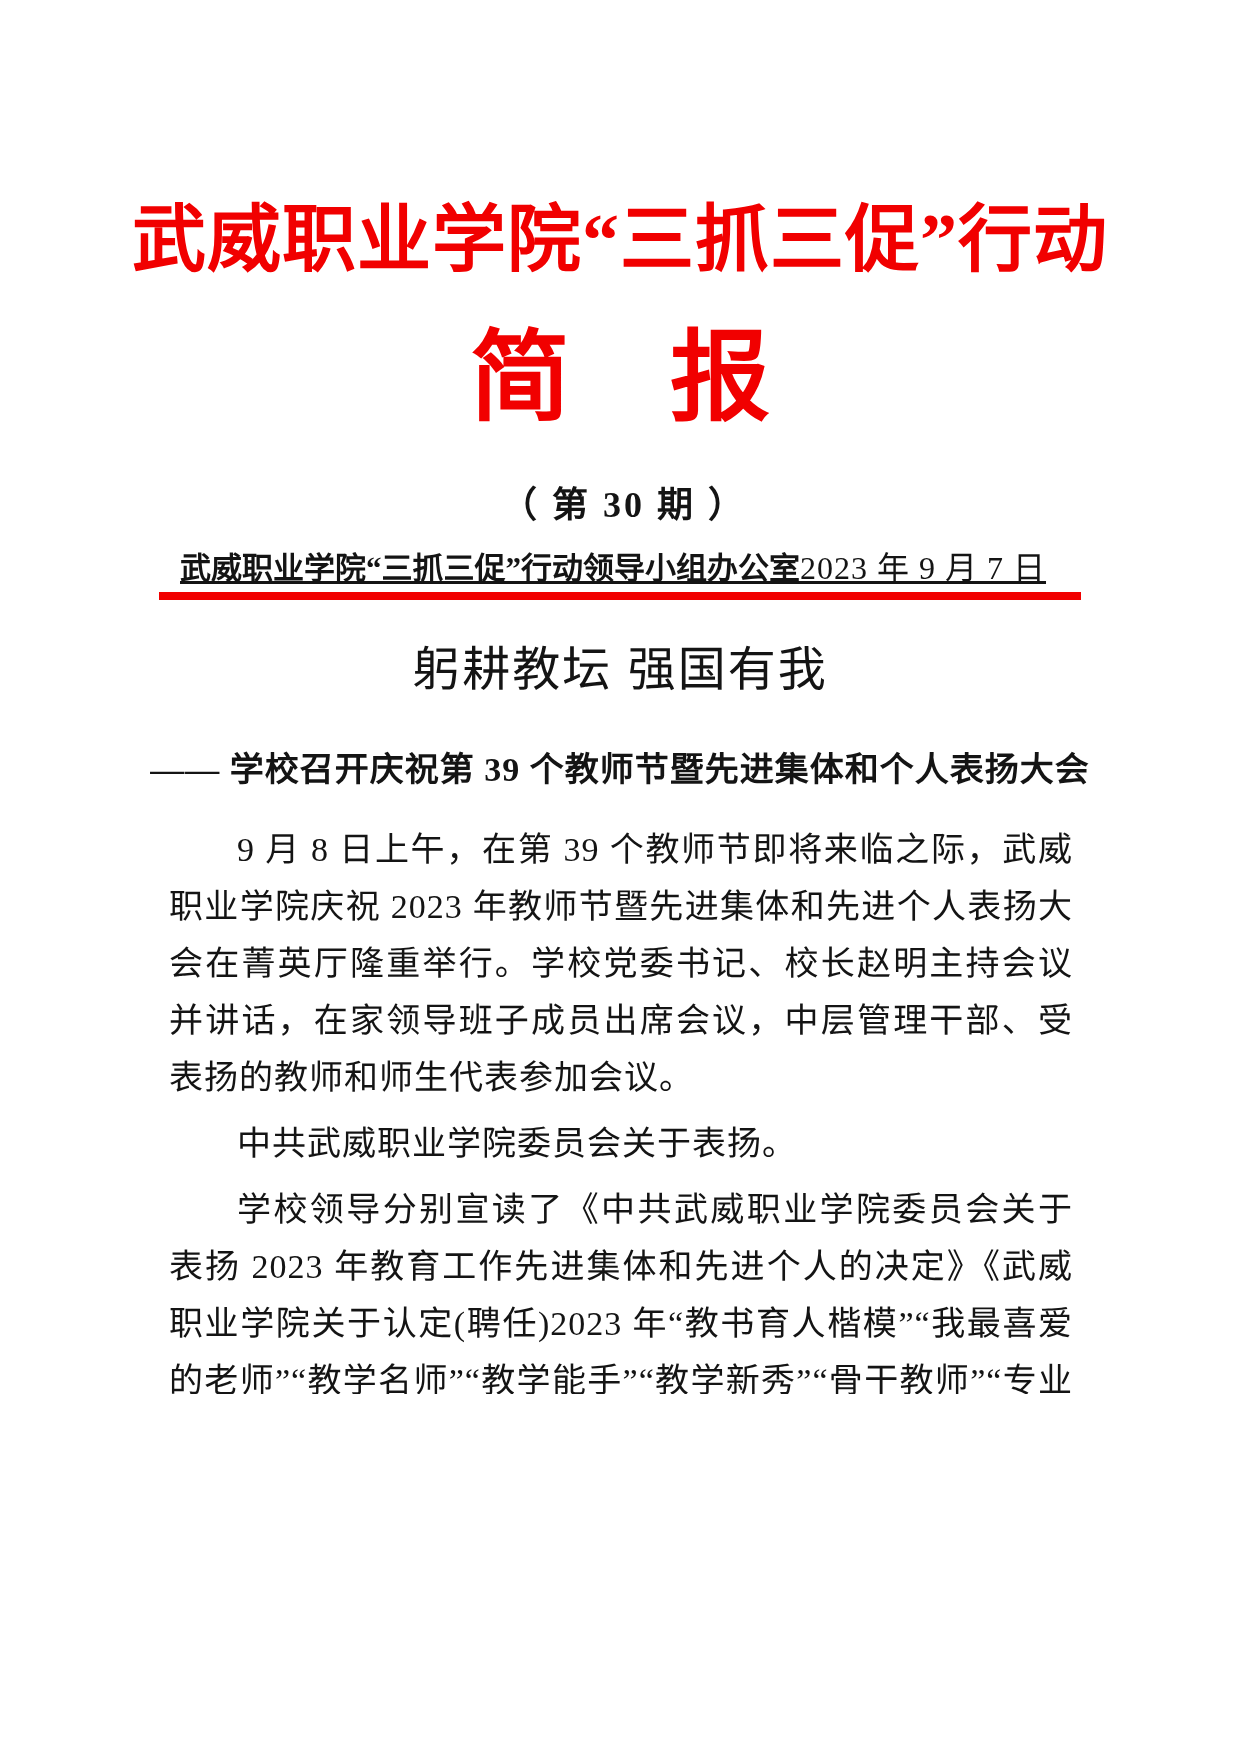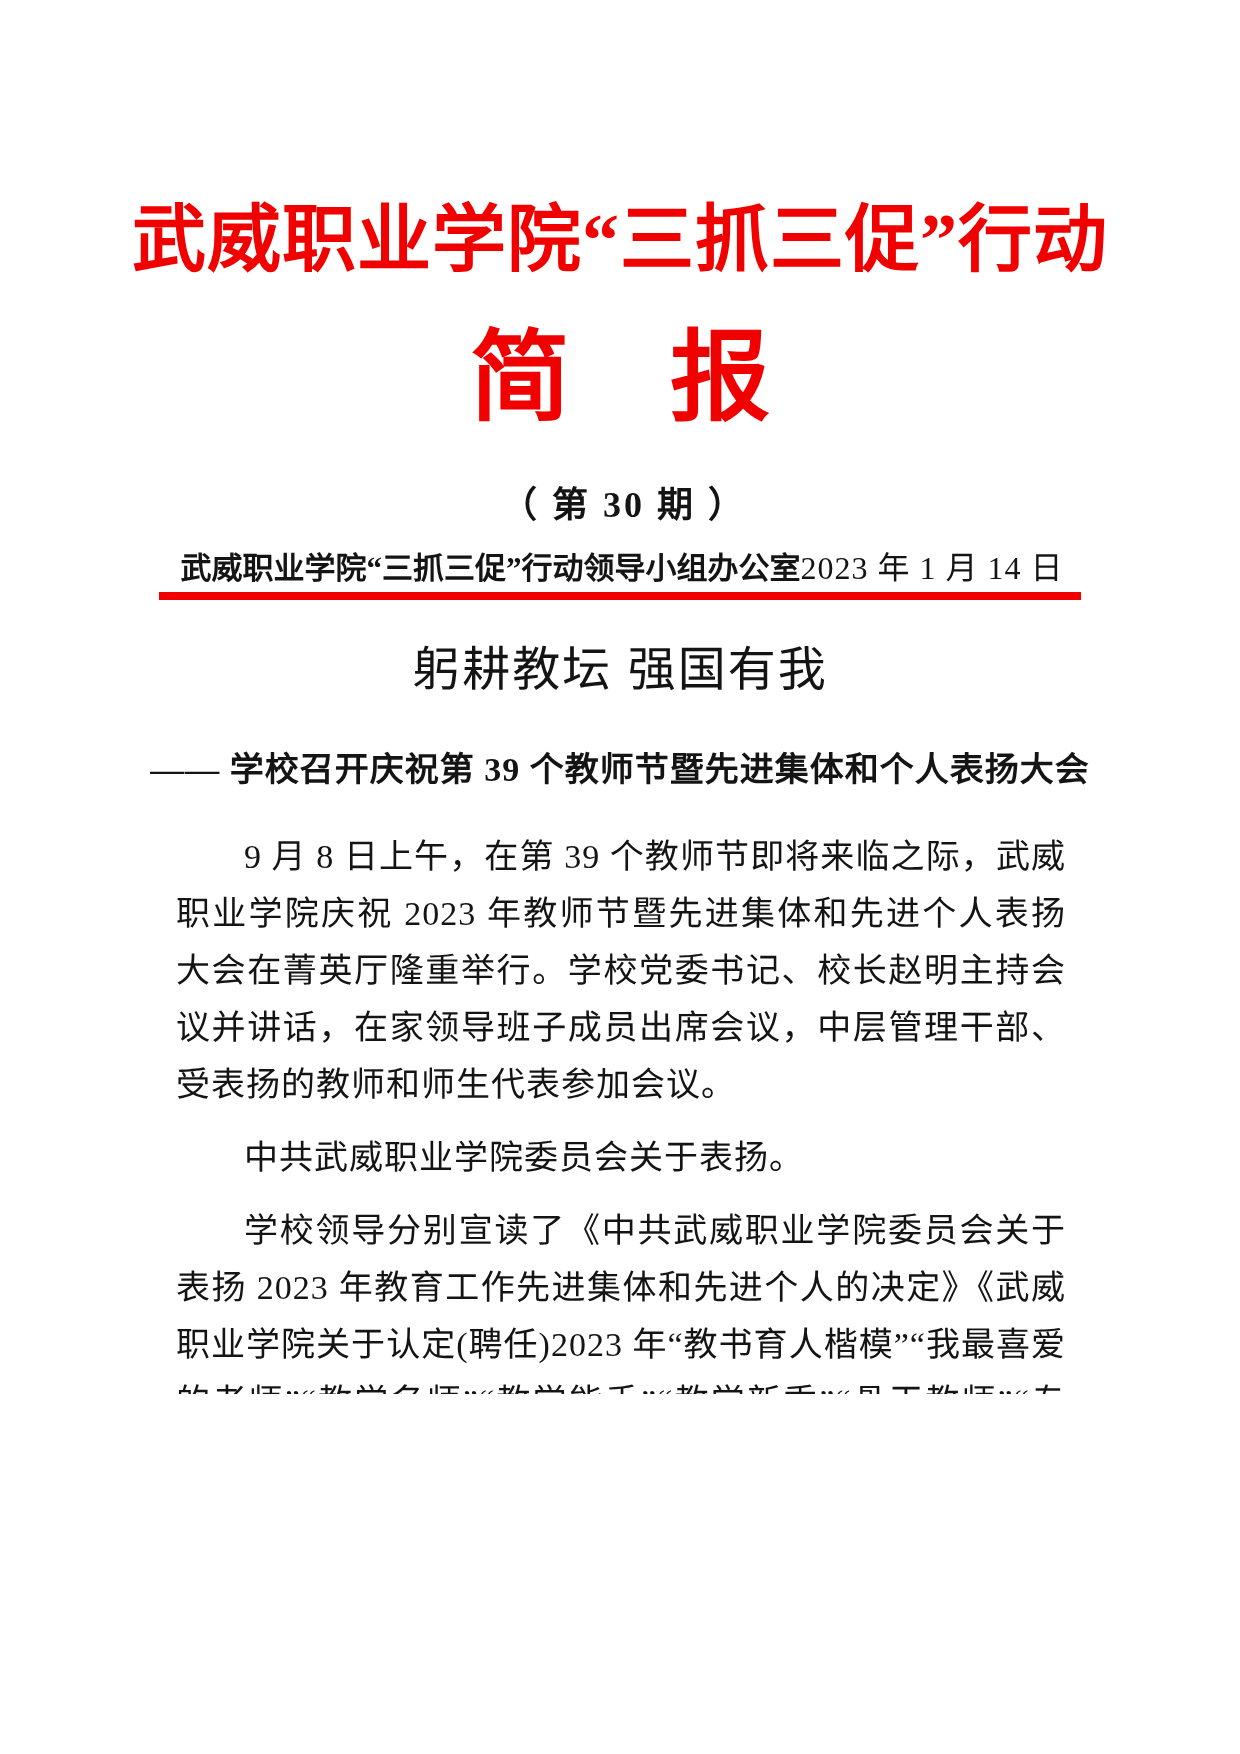--- a/index.html
+++ b/index.html
@@ -49,22 +49,23 @@
     letter-spacing:3px;
     white-space:nowrap;
   }
   .meta-row{
     position:absolute;
     top:548px;left:160px;
     width:920px;
     box-sizing:border-box;
     padding:0 16px 0 20px;
     display:flex;
-    justify-content:center;
+    justify-content:flex-start;
     align-items:baseline;
+    text-decoration:underline;
   }
   .publisher{
     font-size:31px;
     font-weight:bold;
     line-height:1.25;
     white-space:nowrap;
   }
   .publish-date{
     font-size:32px;
     line-height:1.25;
@@ -105,21 +106,21 @@
     position:absolute;
     top:812px;left:160px;
     width:922px;
     font-size:34px;
     line-height:57px;
     text-align:justify;
     text-justify:inter-ideograph;
     letter-spacing:1px;
   }
   .article-body p{
-    margin:16px;
+    margin:9px;
     text-indent:2em;
   }
   
   .double-rule{
     position:absolute;
     top:1606px;left:158px;
     width:924px;height:11px;
     box-sizing:border-box;
     border-top:4px solid var(--red);
     border-bottom:3px solid var(--red);
@@ -129,21 +130,21 @@
 <body>
 
 <div class="page">
 
   <header>
     <div class="masthead-title">武威职业学院“三抓三促”行动</div>
     <div class="masthead-title2">简　报</div>
     <div class="issue-line">（ 第 30 期 ）</div>
     <div class="meta-row">
       <span class="publisher">武威职业学院“三抓三促”行动领导小组办公室</span>
-      <span class="publish-date">2023 年 1 月 14 日</span>
+      <span class="publish-date">2023 年 9 月 7 日</span>
     </div>
     <div class="rule-thick"></div>
   </header>
 
   <main>
     <h1 class="article-title">躬耕教坛 强国有我</h1>
     <h2 class="article-subtitle">—— 学校召开庆祝第 39 个教师节暨先进集体和个人表扬大会</h2>
     <div class="article-body">
       <p>9 月 8 日上午，在第 39 个教师节即将来临之际，武威职业学院庆祝 2023 年教师节暨先进集体和先进个人表扬大会在菁英厅隆重举行。学校党委书记、校长赵明主持会议并讲话，在家领导班子成员出席会议，中层管理干部、受表扬的教师和师生代表参加会议。</p>
       <p>中共武威职业学院委员会关于表扬。</p>

